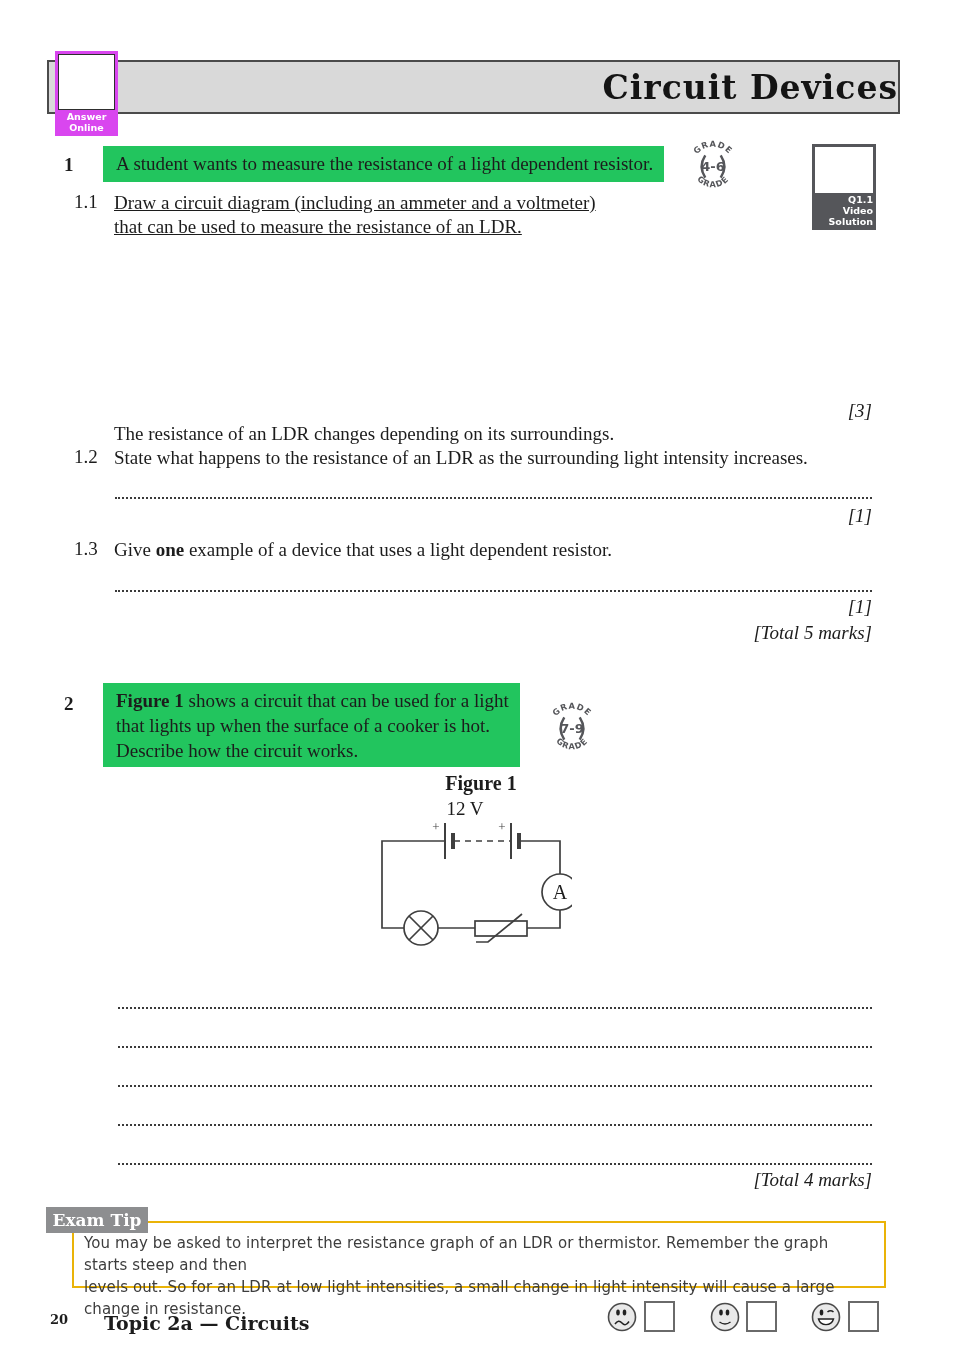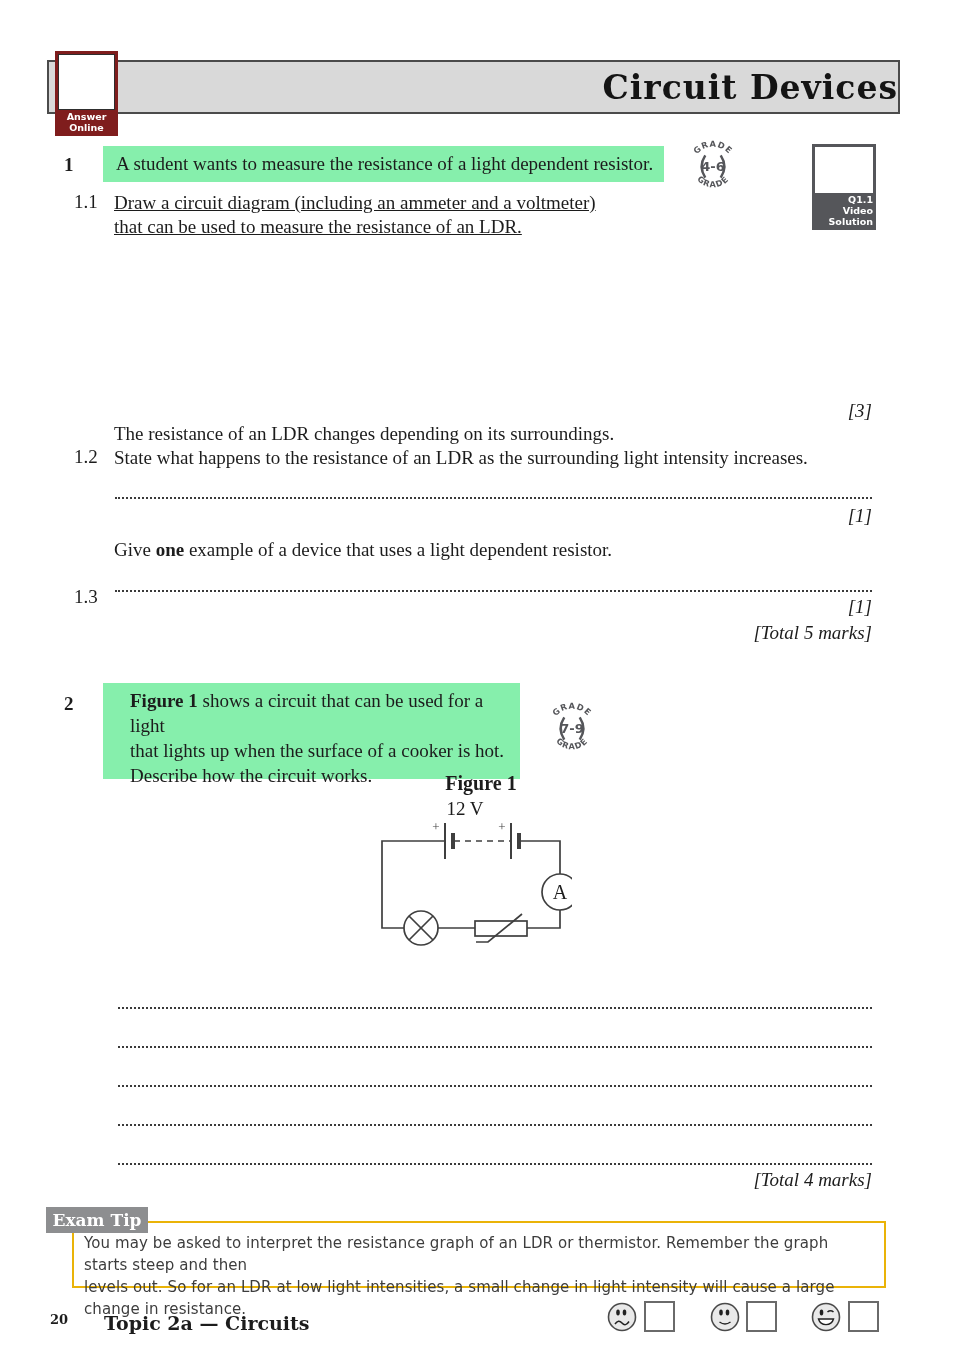--- a/index.html
+++ b/index.html
@@ -13,43 +13,43 @@
   .banner{
     left:47px;top:60px;width:849px;height:50px;
     background:#d9d9d9;border:2px solid #4b4b4b;
     display:flex;align-items:center;justify-content:flex-end;
   }
   .banner-title{
     font-family:"DejaVu Serif", serif;font-weight:bold;font-size:33px;
     letter-spacing:1px;color:#141414;
   }
   .qr-badge{
-    background:#7f1d1d;display:flex;flex-direction:column;align-items:center;
+    background:#d946ef;display:flex;flex-direction:column;align-items:center;
     box-sizing:border-box;
   }
   .badge-answer{left:55px;top:51px;width:63px;height:85px;padding:3px;}
   .badge-answer .qr-white{width:55px;height:56px;background:#ffffff;border:1px solid #2e2e2e;}
   .badge-label{
     font-family:"DejaVu Sans", sans-serif;font-weight:bold;font-size:9.5px;
     color:#ffffff;text-align:center;line-height:10.5px;margin-top:2px;
   }
   .badge-video{left:812px;top:144px;width:64px;height:86px;border:3px solid #55565a;background:#55565a;}
   .badge-video .qr-white{width:58px;height:57px;background:#ffffff;}
   .badge-video .badge-label{font-size:9.5px;line-height:11px;margin-top:1px;text-align:right;}
 
   
   .qnum{font-size:19px;font-weight:bold;}
   .pnum{font-size:19px;}
   .qtext{font-size:19px;line-height:24px;}
-  .hl-box{background:#86efac;}
+  .hl-box{background:#22c55e;}
   .marks{font-size:19px;font-style:italic;text-align:right;color:#1c1c1c;}
   .ans-line{height:12px;border-bottom:2.5px dotted #3a3a3a;}
 
   .q1-box{left:103px;top:146px;width:561px;height:36px;display:flex;align-items:center;padding-left:13px;box-sizing:border-box;}
-  .q2-box{left:103px;top:683px;width:417px;height:96px;padding:5px 0 0 27px;box-sizing:border-box;line-height:25px;font-size:19px;}
+  .q2-box{left:103px;top:683px;width:417px;height:84px;padding:5px 0 0 13px;box-sizing:border-box;line-height:25px;font-size:19px;}
 
   
   .fig-caption{font-weight:bold;font-size:20px;text-align:center;}
   .fig-voltage{font-size:19px;text-align:center;}
 
   
   .tip-box{
     left:72px;top:1221px;width:814px;height:67px;border:2px solid #eab308;background:#ffffff;
     box-sizing:border-box;padding:9px 10px 0 10px;
   }
@@ -121,21 +121,21 @@
   <div>that can be used to measure the resistance of an LDR.</div>
 </div>
 <div class="abs marks" style="left:672px;top:400px;width:200px;">[3]</div>
 
 <div class="abs qtext" style="left:114px;top:422px;">The resistance of an LDR changes depending on its surroundings.</div>
 <div class="abs pnum" style="left:74px;top:446px;">1.2</div>
 <div class="abs qtext" style="left:114px;top:446px;">State what happens to the resistance of an LDR as the surrounding light intensity increases.</div>
 <div class="abs ans-line" style="left:115px;top:485px;width:757px;"></div>
 <div class="abs marks" style="left:672px;top:505px;width:200px;">[1]</div>
 
-<div class="abs pnum" style="left:74px;top:538px;margin-top:48px;">1.3</div>
+<div class="abs pnum" style="left:74px;top:538px;">1.3</div>
 <div class="abs qtext" style="left:114px;top:538px;">
   <span>Give </span><b>one</b><span> example of a device that uses a light dependent resistor.</span>
 </div>
 <div class="abs ans-line" style="left:115px;top:578px;width:757px;"></div>
 <div class="abs marks" style="left:672px;top:596px;width:200px;">[1]</div>
 <div class="abs marks" style="left:572px;top:622px;width:300px;">[Total 5 marks]</div>
 
 <div class="abs qnum" style="left:64px;top:693px;">2</div>
 <div class="abs hl-box q2-box">
   <div><b>Figure 1</b><span> shows a circuit that can be used for a light</span></div>

